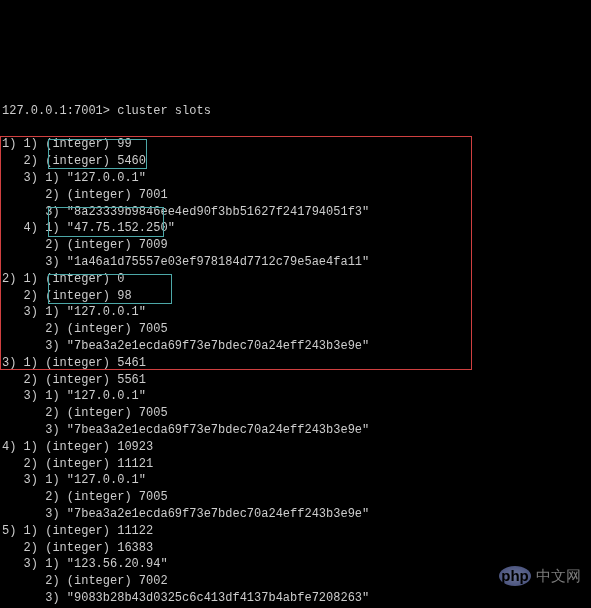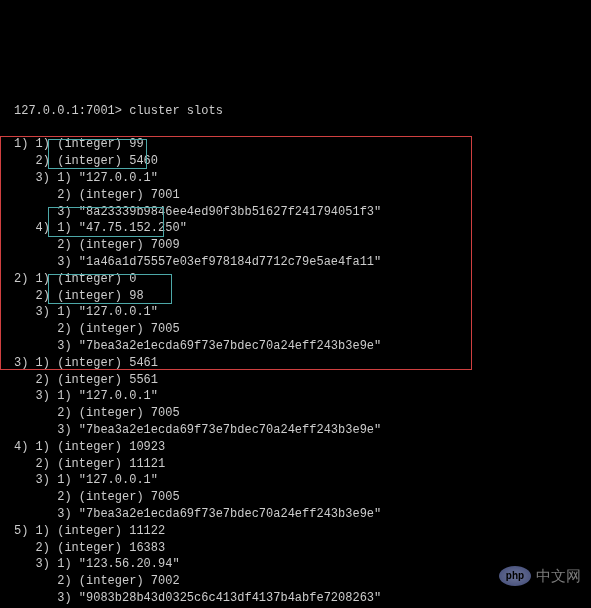--- a/index.html
+++ b/index.html
@@ -15,21 +15,21 @@
       line-height: 1.4;
       white-space: pre;
       padding: 2px 0;
       width: 591px;
       height: 608px;
       overflow: hidden;
       position: relative;
     }
     .terminal-line {
       display: block;
-      padding-left: 14px;
+      padding-left: 2px;
     }
     .highlight-red {
       border: 1px solid #d04040;
       position: absolute;
       left: 0px;
       top: 136px;
       width: 472px;
       height: 234px;
       pointer-events: none;
     }
@@ -67,21 +67,21 @@
     }
     .php-logo {
       width: 32px;
       height: 20px;
       background: radial-gradient(ellipse at center, #8892be 0%, #4f5b93 100%);
       border-radius: 50%;
       display: flex;
       align-items: center;
       justify-content: center;
       color: #000;
-      font-size: 10px;
+      font-size: 15px;
       font-weight: bold;
       font-family: sans-serif;
     }
     .watermark-text {
       color: #999;
       font-family: sans-serif;
       font-size: 15px;
     }
   </style>
 </head>

